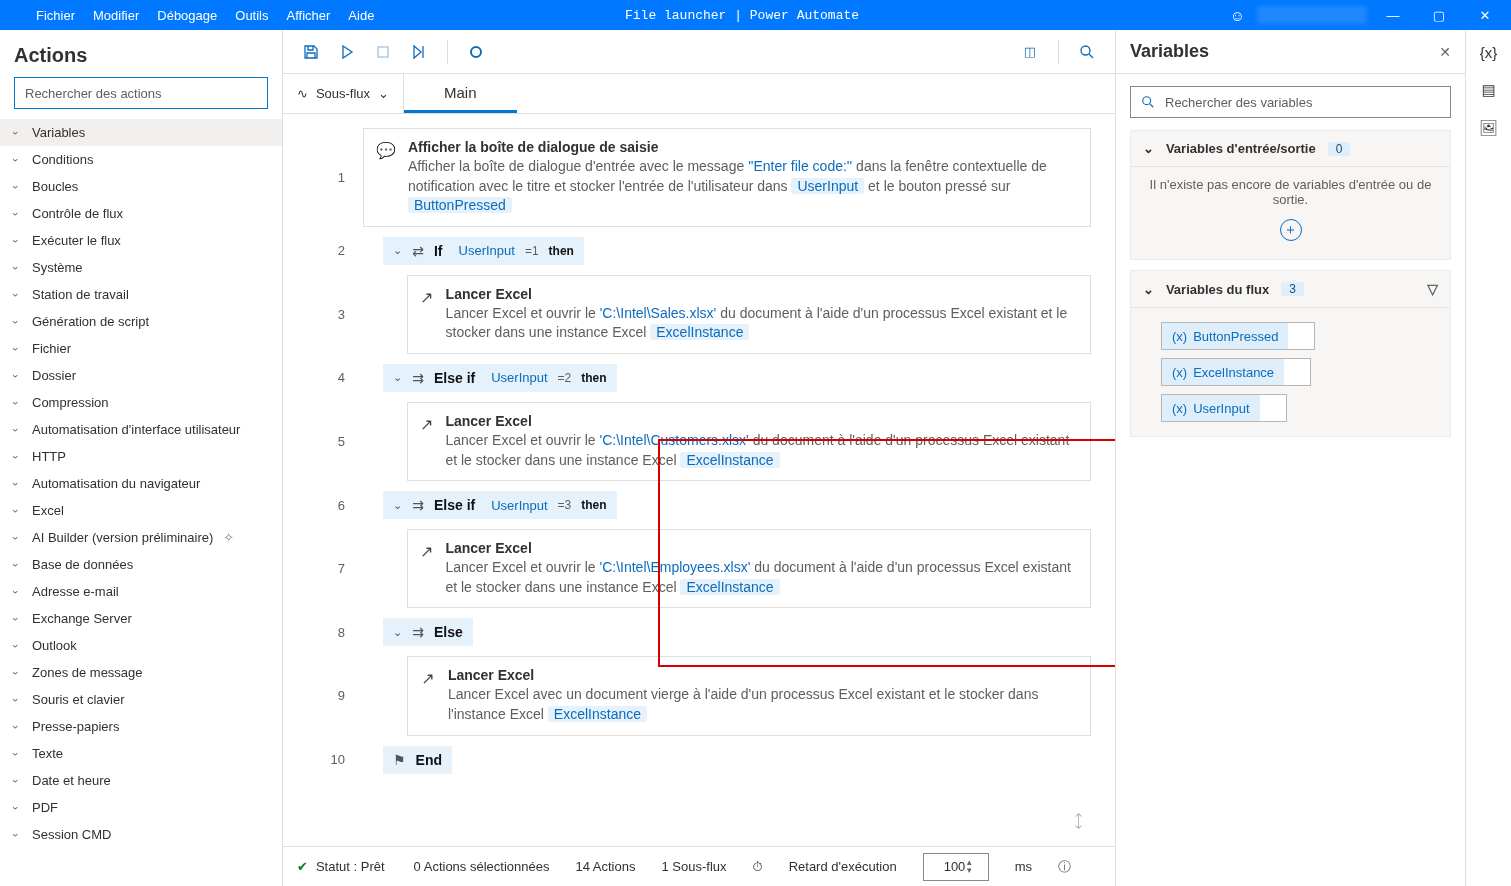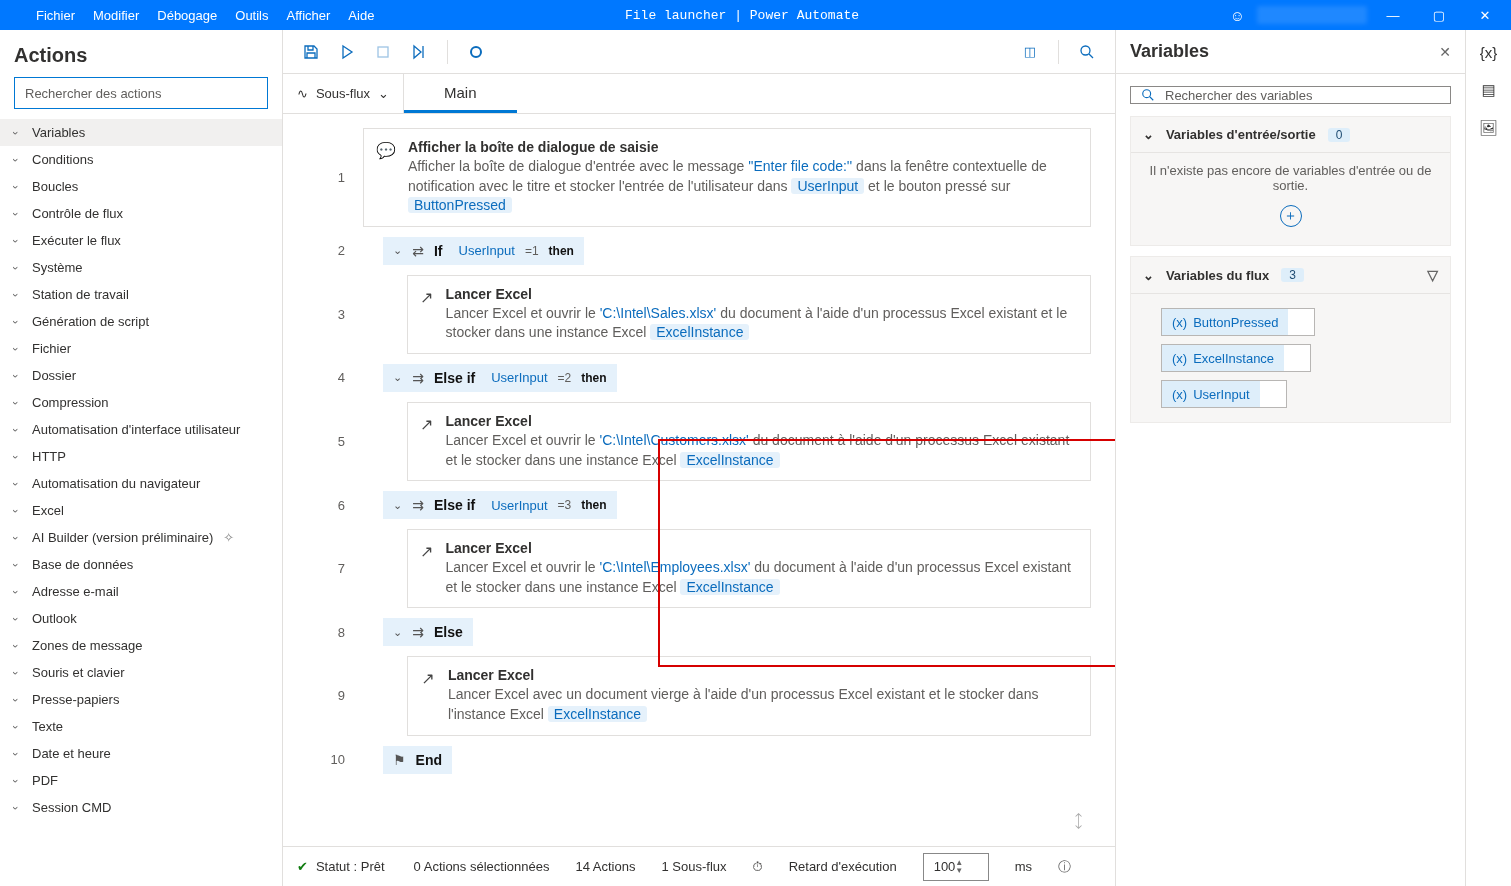--- a/index.html
+++ b/index.html
@@ -56,28 +56,28 @@
 .cond .opv { font-size:12px; color:#605e5c; margin-left:-6px; }
 
 .indent1 .card { margin-left: 20px; }
 .indent2 .card { margin-left: 44px; }
 
 .red-box { position:absolute; border:2px solid #d60000; left:375px; top:325px; width:642px; height:228px; pointer-events:none; }
 
 .statusbar { position:absolute; bottom:0; left:0; right:0; height:40px; border-top:1px solid #e1dfdd; display:flex; align-items:center; padding:0 14px; background:#fff; font-size:13px; color:#323130; }
 .statusbar .ok { color:#107c10; margin-right:8px; }
 .statusbar .group { display:flex; gap:26px; align-items:center; margin-left:auto; margin-right:30px; }
-.delay-input { width:66px; height:28px; border:1px solid #888; display:flex; align-items:center; padding:0 10px; justify-content:flex-start; }
+.delay-input { width:66px; height:28px; border:1px solid #888; display:flex; align-items:center; padding:0 20px; justify-content:space-between; }
 .spin { display:flex; flex-direction:column; font-size:8px; line-height:8px; color:#666; }
 
 .right { width: 350px; border-right:1px solid #e1dfdd; display:flex; flex-direction:column; }
 .right-hdr { height:44px; border-bottom:1px solid #e1dfdd; display:flex; align-items:center; padding:0 14px; font-size:18px; font-weight:600; justify-content:space-between; color:#323130; }
 .right-hdr .x { font-size:14px; color:#666; cursor:pointer; font-weight:400; }
 .v-search-wrap { padding:12px 14px; }
-.v-search { border:1px solid #8a8886; height:18px; display:flex; align-items:center; padding:0 10px; color:#605e5c; gap:10px; }
+.v-search { border:1px solid #8a8886; height:32px; display:flex; align-items:center; padding:0 10px; color:#605e5c; gap:10px; }
 .section { background:#f7f6f5; margin:0 14px 10px; border:1px solid #edebe9; }
 .section-hdr { display:flex; align-items:center; padding:10px 12px; gap:12px; font-weight:600; cursor:pointer; }
 .badge { background:#deeefa; color:#1e4c73; padding:0 8px; border-radius:3px; font-size:12px; font-weight:400; }
 .section-body { padding:10px 14px 18px; border-top:1px solid #e6e4e2; font-size:13px; color:#605e5c; text-align:center; }
 .plus { width:22px; height:22px; border:1.5px solid #0b6cbd; border-radius:50%; color:#0b6cbd; display:flex; align-items:center; justify-content:center; margin:12px auto 0; font-size:14px; cursor:pointer; }
 .varchip { display:inline-flex; align-items:center; border:1px solid #b8b6b4; background:#fff; margin:8px 0 0 26px; height:28px; }
 .varchip .vt { background:#deeefa; color:#0b6cbd; padding:4px 10px; font-size:13px; display:inline-flex; gap:6px; align-items:center; height:100%; }
 .varchip .sp2 { width:26px; }
 .flow-sec-filter { margin-left:auto; color:#666; font-size:14px; }
 
@@ -181,20 +181,24 @@
           <span>AI Builder (version préliminaire)</span> 
           <span class="sparkle">✧</span>
         </div>
         <div class="cat">
           <span class="chev">›</span>
           <span>Base de données</span>
         </div>
         <div class="cat">
           <span class="chev">›</span>
           <span>Adresse e-mail</span>
+        </div>
+        <div class="cat">
+          <span class="chev">›</span>
+          <span>Exchange Server</span>
         </div>
         <div class="cat">
           <span class="chev">›</span>
           <span>Outlook</span>
         </div>
         <div class="cat">
           <span class="chev">›</span>
           <span>Zones de message</span>
         </div>
         <div class="cat">

